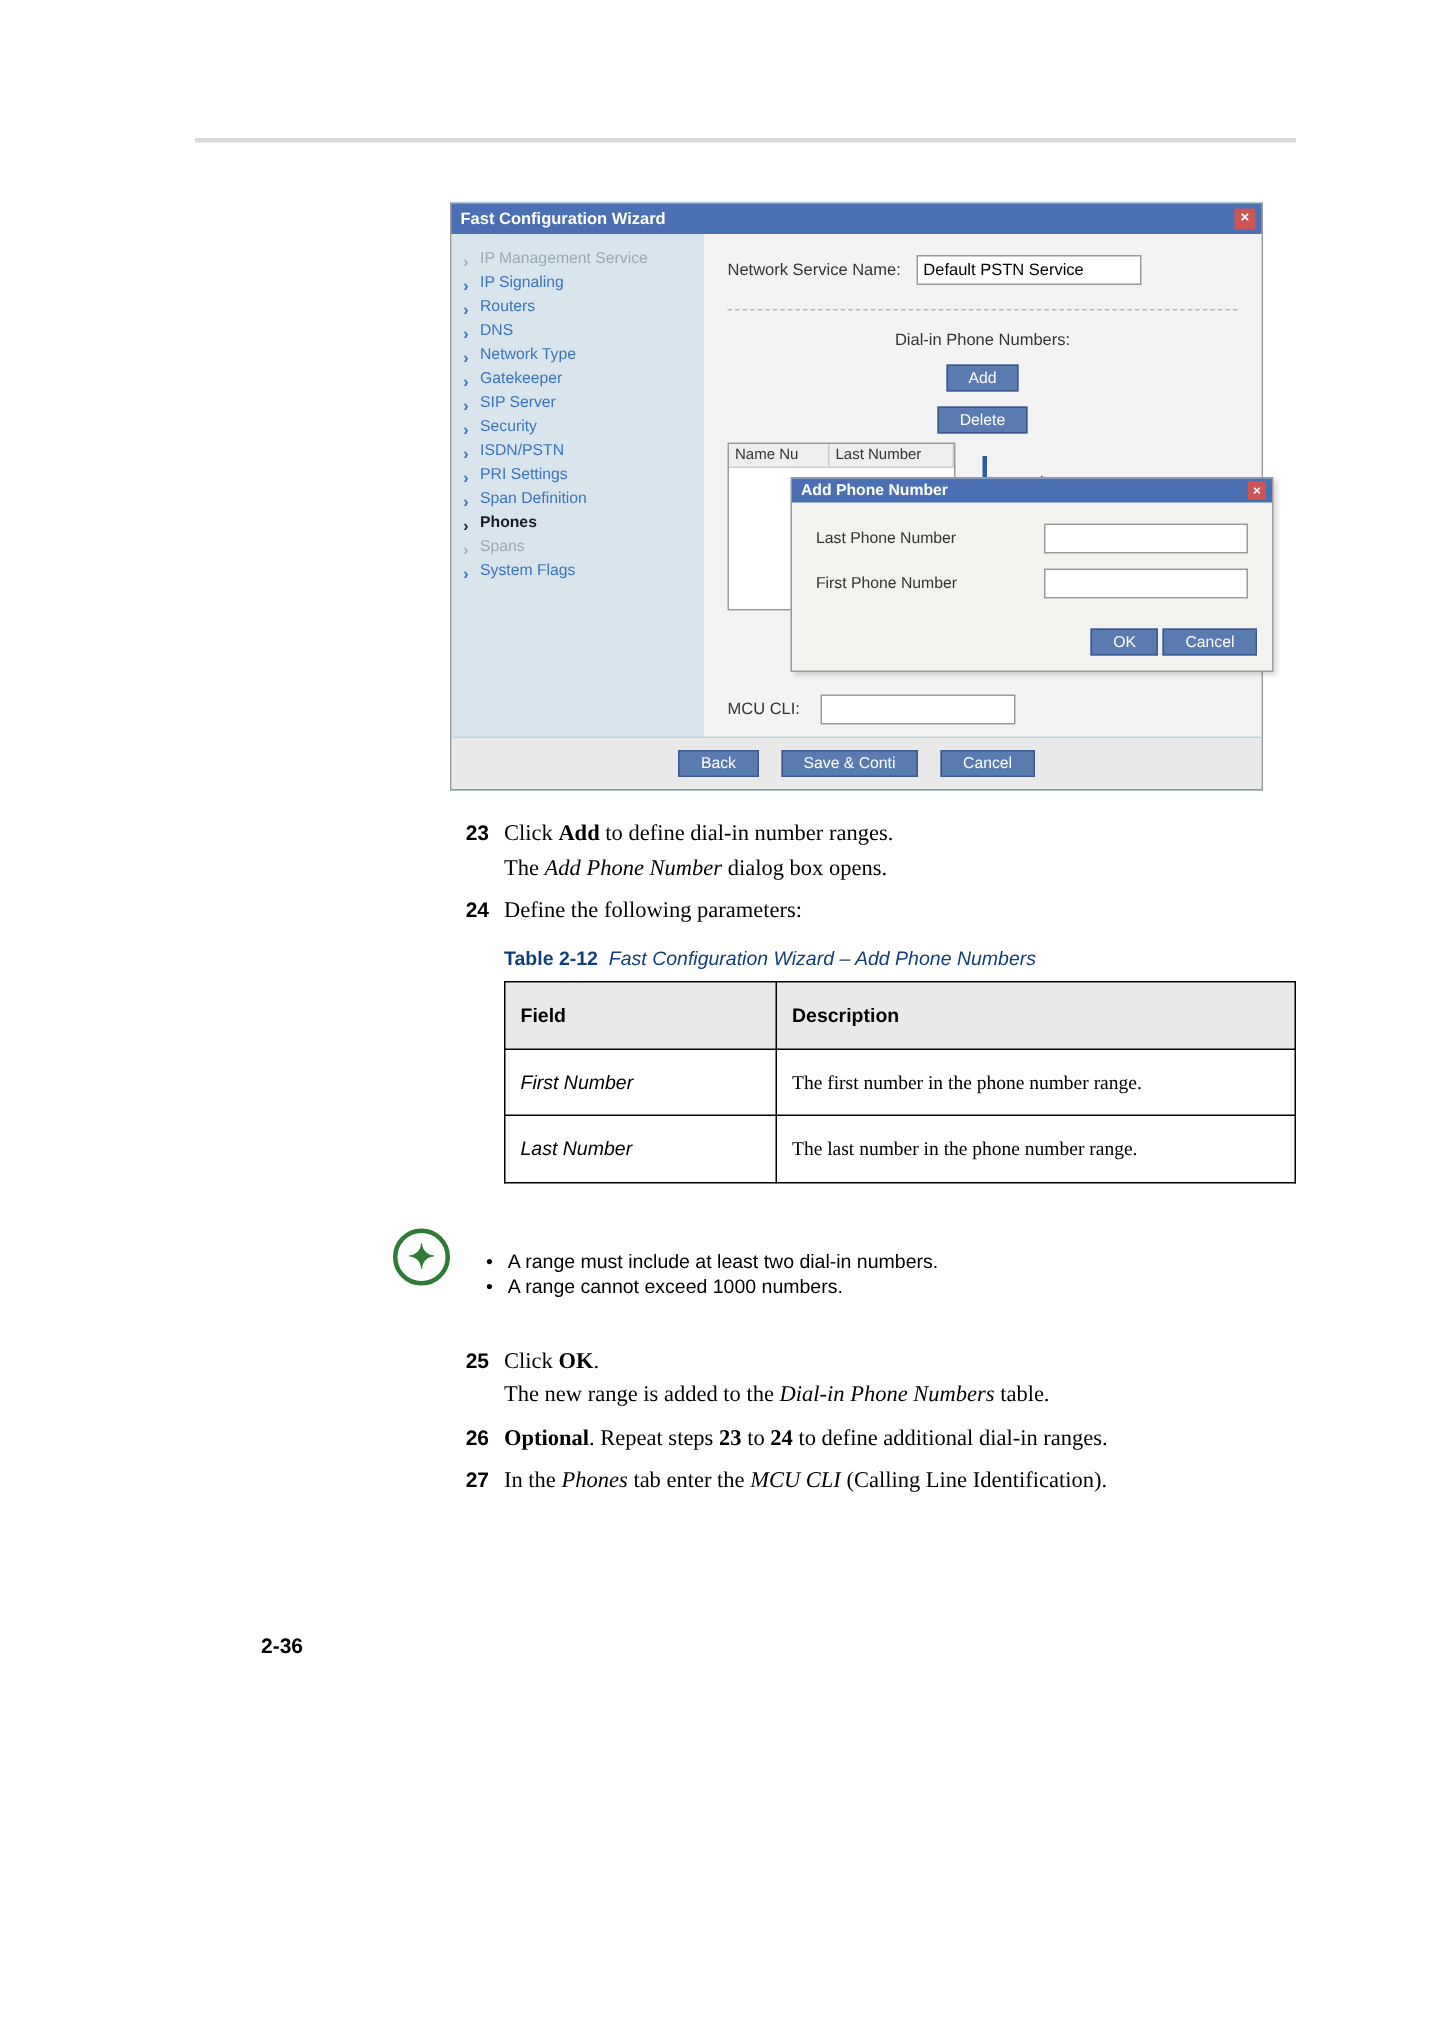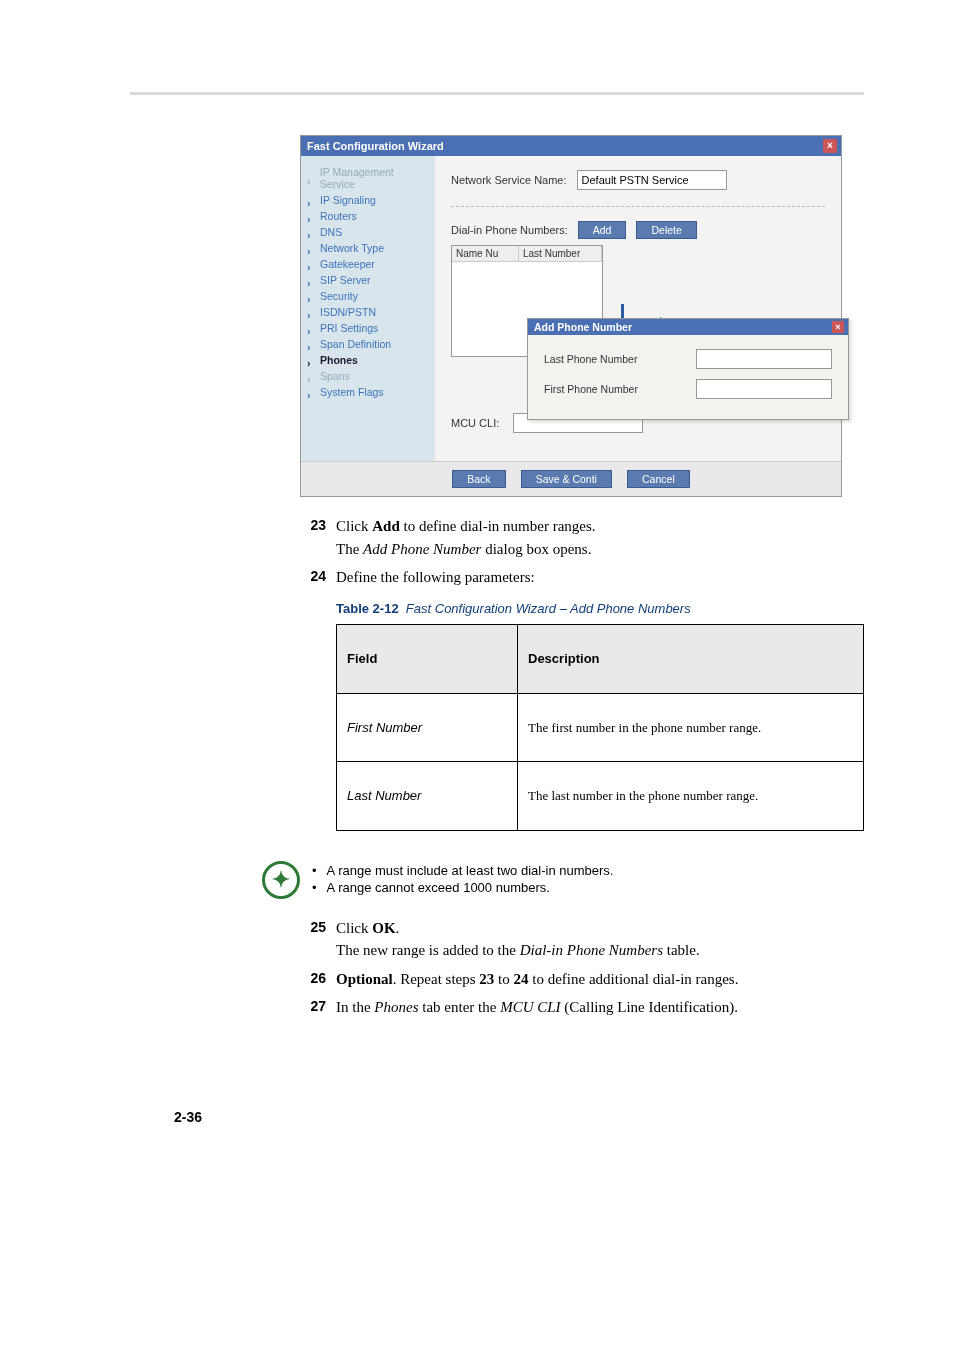--- a/index.html
+++ b/index.html
@@ -65,26 +65,27 @@
     color: #fff;
     display: flex; align-items: center; justify-content: center;
     font-size: 10px;
     line-height: 1;
   }
   .shot-body {
     display: flex;
     min-height: 305px;
   }
   .shot-nav {
-    width: 134px;
+    width: 168px;
     background: #d8e5ed;
     padding: 8px 4px 8px 4px;
     box-sizing: border-box;
     font-size: 10.5px;
     color: #3b74b9;
+    text-align: center;
   }
   .nav-item {
     display: flex;
     align-items: center;
     gap: 6px;
     padding: 2px 2px;
   }
   .nav-item.current { font-weight: bold; color: #1a1a2a; }
   .nav-item.muted { color: #9aaab6; }
   .chev {
@@ -209,21 +210,21 @@
   }
   .table-caption .tcnum { font-style: normal; }
   table.ptable {
     border-collapse: collapse;
     width: 100%;
     font-size: 13px;
     margin-bottom: 20px;
   }
   table.ptable th, table.ptable td {
     border: 1px solid #000;
-    padding: 24px 10px;
+    padding: 12px 10px;
     text-align: left;
     vertical-align: top;
   }
   table.ptable th {
     background: #e9e9e9;
     font-family: Arial, sans-serif;
     font-weight: bold;
   }
   table.ptable td.fieldcol {
     width: 160px;
@@ -241,21 +242,21 @@
   .note-icon {
     width: 32px; height: 32px;
     border: 3px solid #2f7a36;
     border-radius: 50%;
     display: flex; align-items: center; justify-content: center;
     color: #2f7a36;
     font-size: 22px;
     font-weight: bold;
     flex: 0 0 32px;
   }
-  .note-list { margin: 0; padding: 0; list-style: none; }
+  .note-list { margin: 12px; padding: 0; list-style: none; }
   .note-list li::before { content: "•"; margin-right: 10px; }
   .note-list li { margin: 2px 0; }
   .page-num {
     font-family: Arial, sans-serif;
     font-weight: bold;
     font-size: 14px;
     margin-top: 90px;
     margin-left: 44px;
   }
 </style>
@@ -331,21 +332,21 @@
                 <span class="chev"></span>
                 <span>System Flags</span>
               </div>
           </div>
           <div class="shot-main">
             <div class="frow">
               <span>Network Service Name:</span>
               <input class="tinput" style="width: 140px;" value="Default PSTN Service">
             </div>
             <div class="dashed"></div>
-            <div class="frow" style="margin-bottom:6px;">
+            <div class="frow" style="margin-bottom:6px;flex-direction:column;">
               <span>Dial-in Phone Numbers:</span>
               <span class="sbtn">Add</span>
               <span class="sbtn">Delete</span>
             </div>
             <div class="listbox">
               <div class="listhead">
                 <div style="width:58px">Name Nu</div>
                 <div style="flex:1">Last Number</div>
               </div>
             </div>
@@ -362,20 +363,24 @@
               </div>
               <div class="popup-body">
                 <div class="prow">
                   <span>Last Phone Number</span>
                   <input style="">
                 </div>
                 <div class="prow">
                   <span>First Phone Number</span>
                   <input style="">
                 </div>
+              </div>
+              <div class="popup-btns">
+                <span class="sbtn">OK</span>
+                <span class="sbtn">Cancel</span>
               </div>
             </div>
 
             <div class="bottom-row">
               <span>MCU CLI:</span>
               <input class="tinput" style="width: 120px;">
             </div>
           </div>
         </div>
         <div class="shot-foot">

